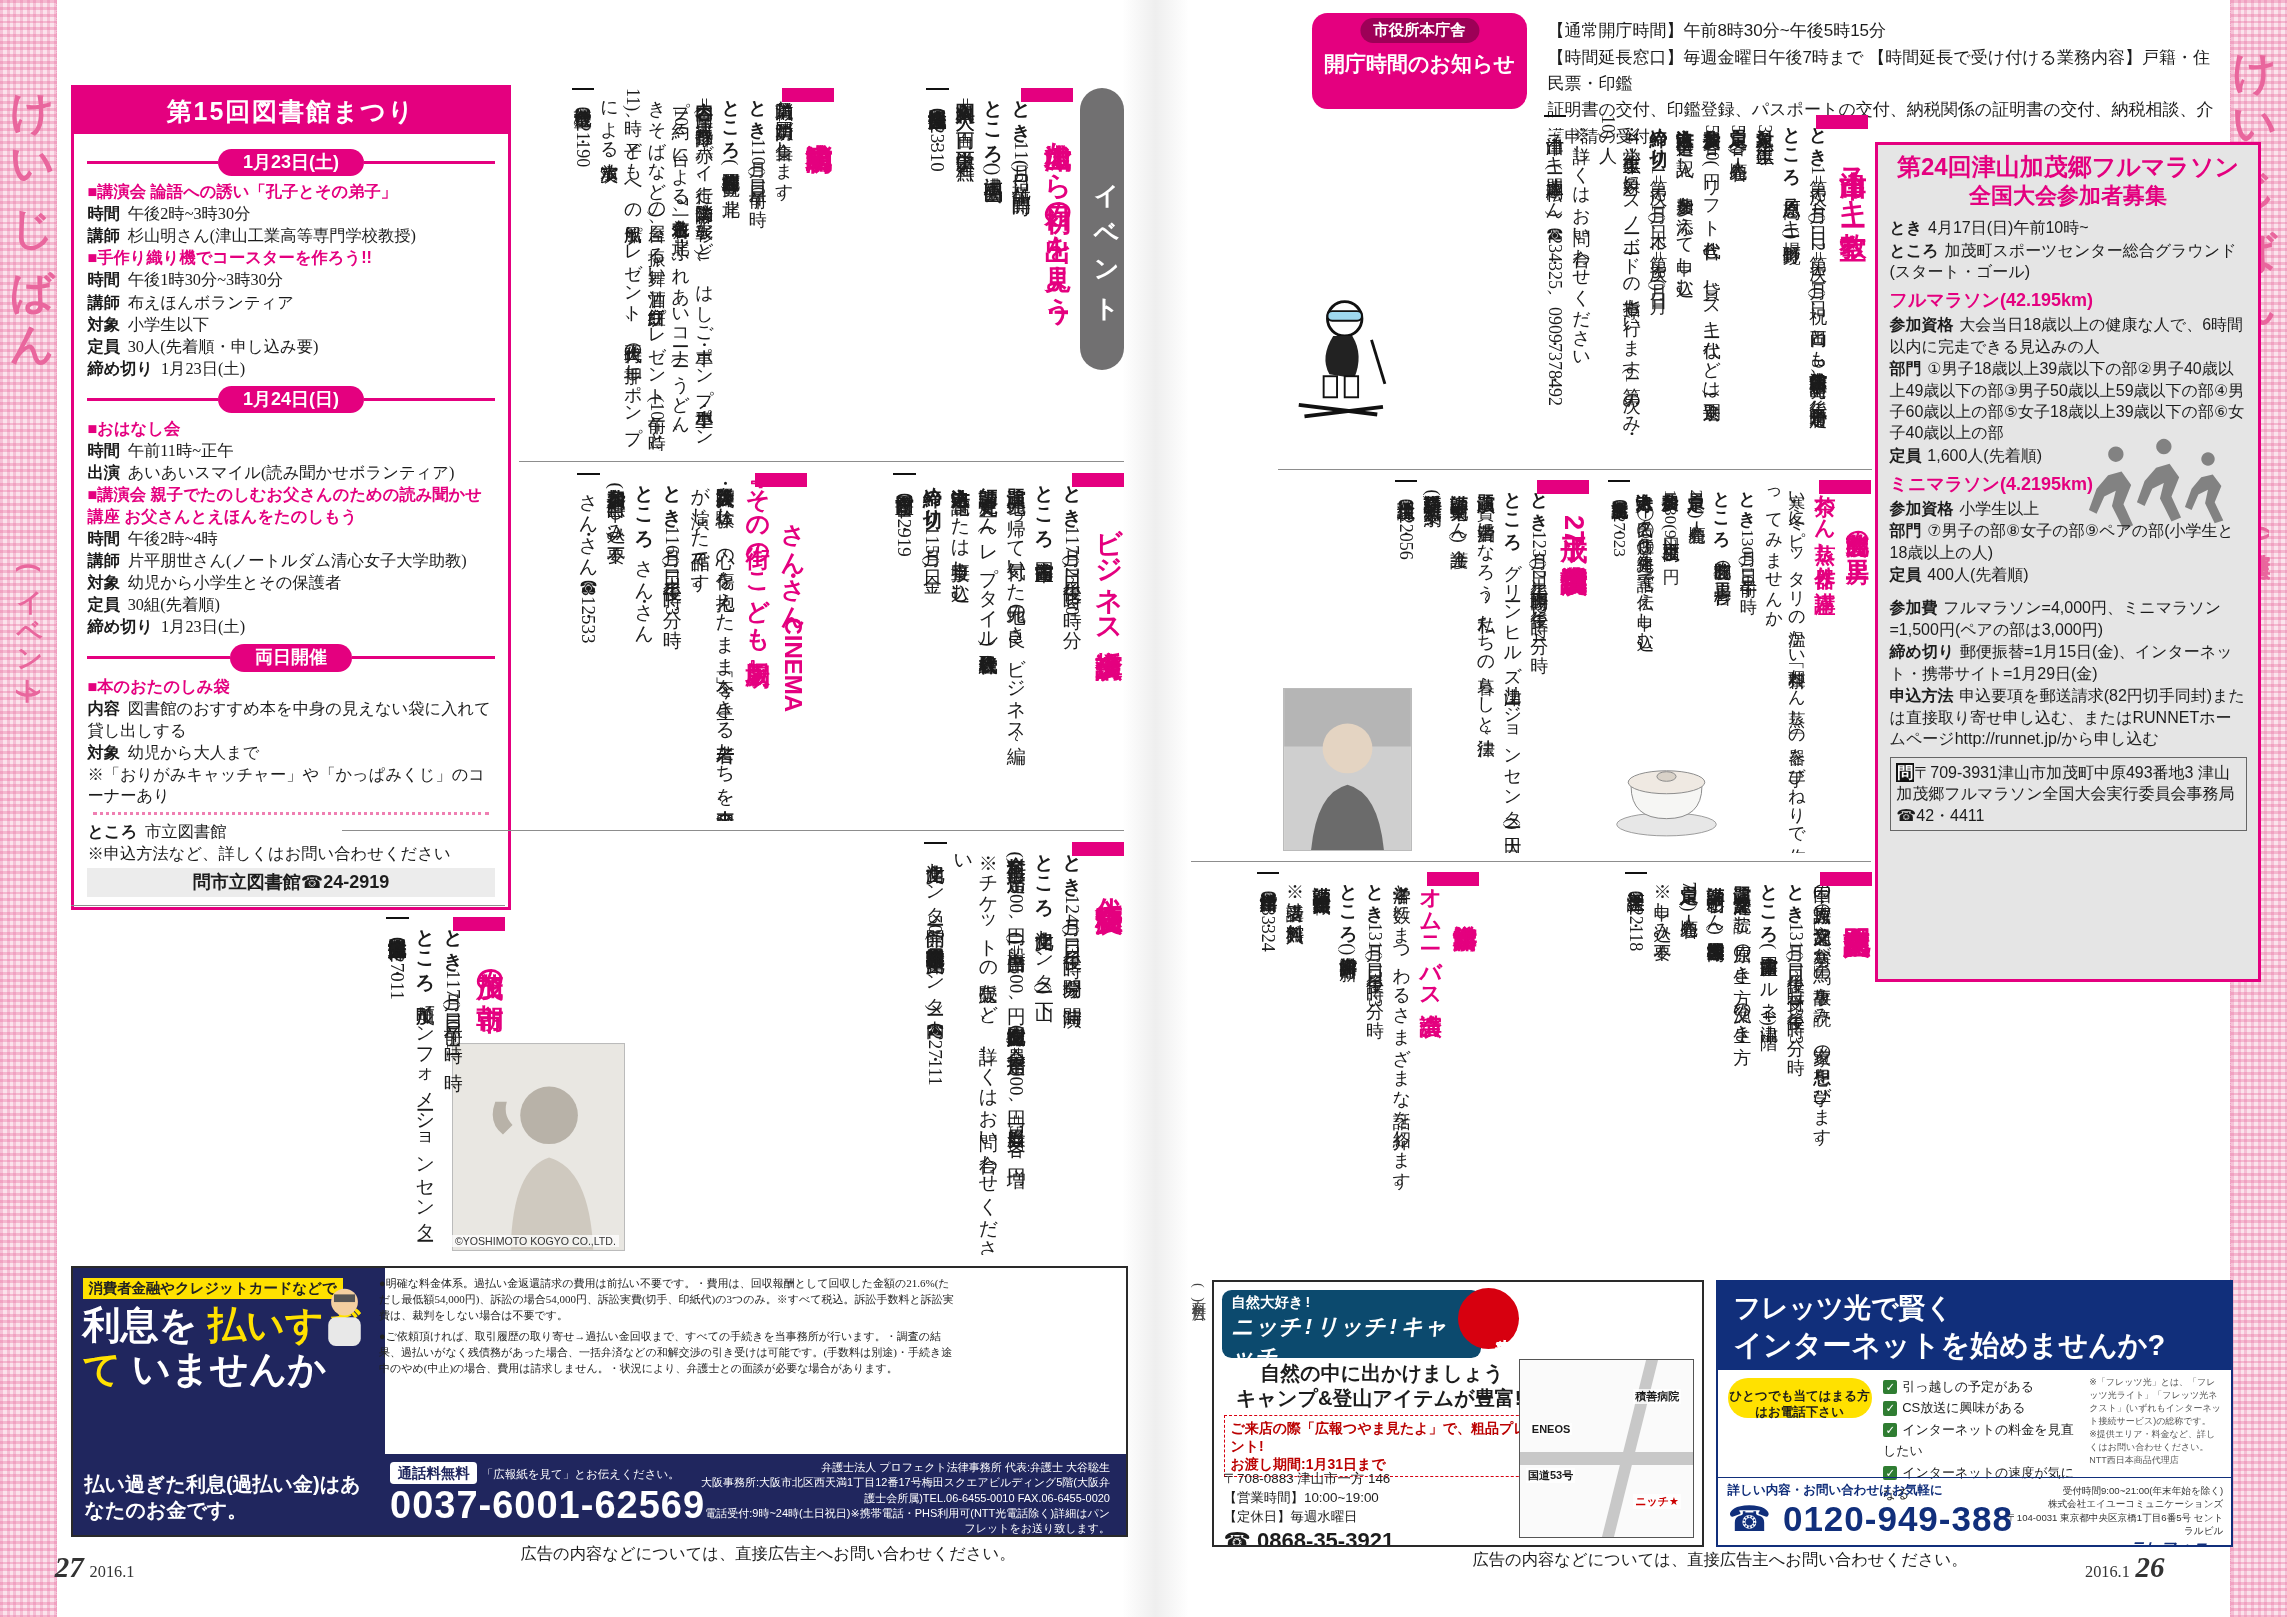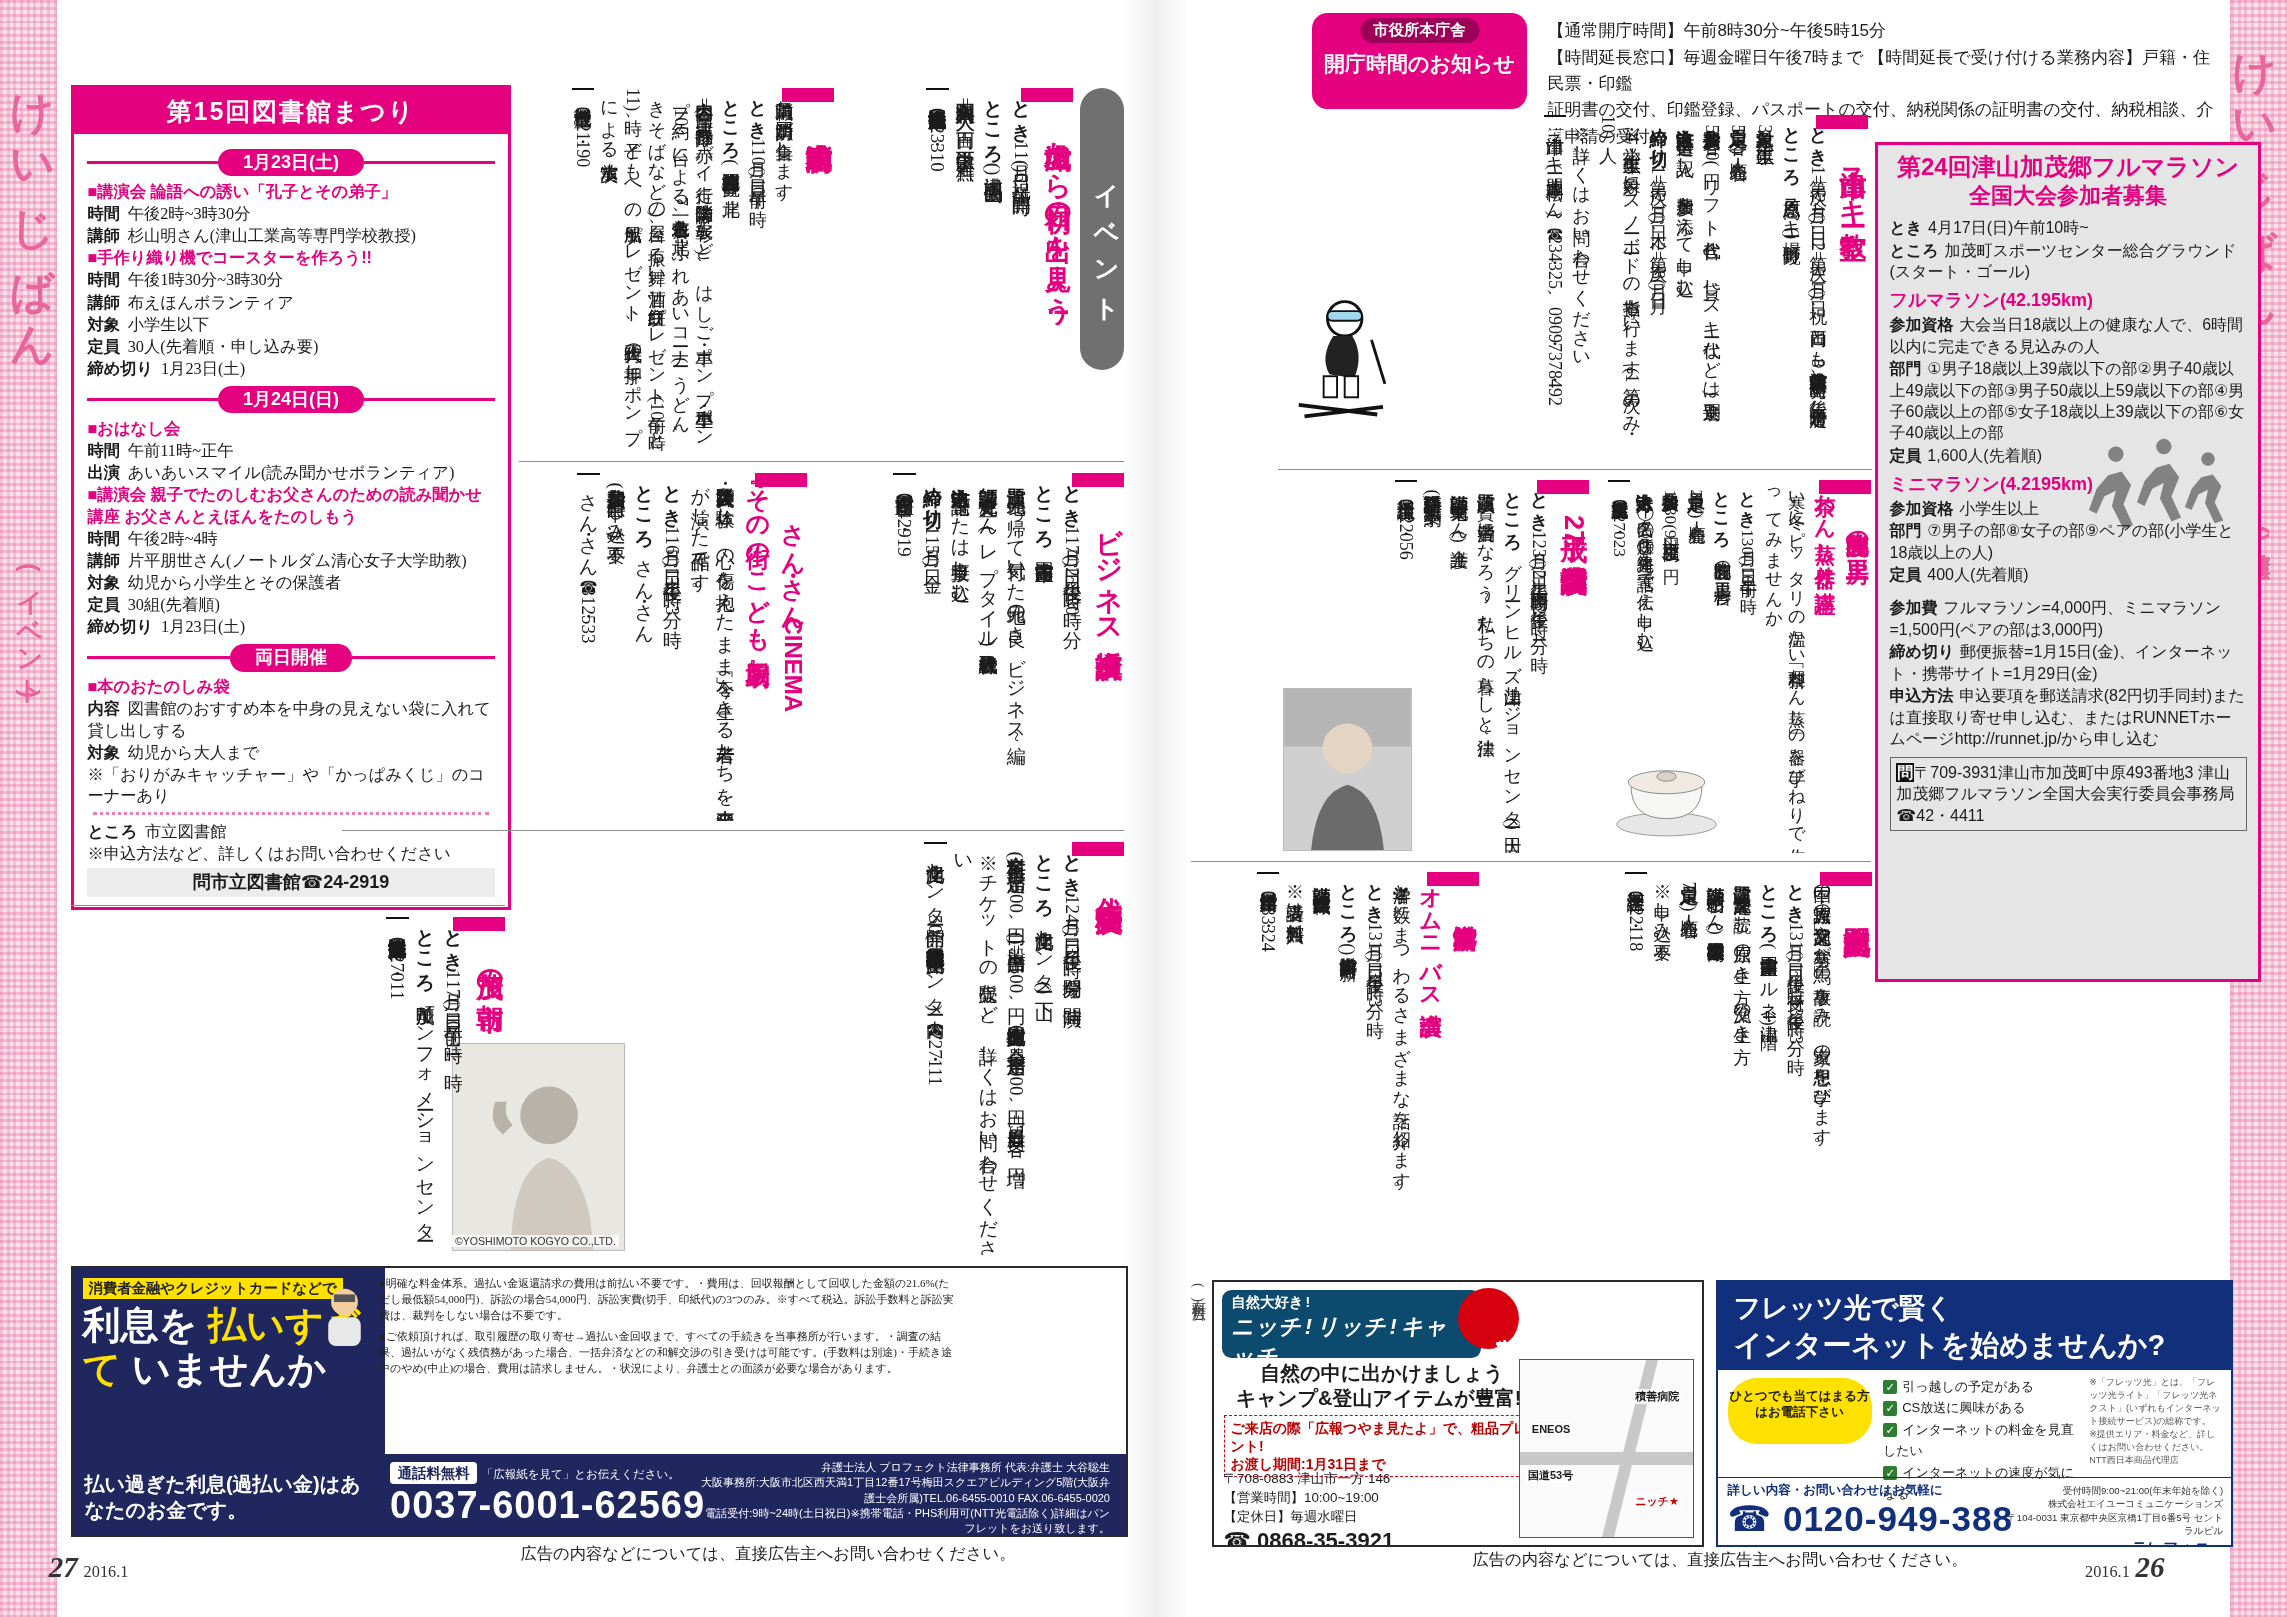--- a/index.html
+++ b/index.html
@@ -104,21 +104,21 @@
              font-size:14px;font-weight:700;color:#b00;line-height:1.3;}
   .nic-info{position:absolute;left:9.6px;top:188px;width:327px;font-size:13.4px;line-height:1.4;}
   .nic-phone{font-size:22px;font-weight:800;}
   .nic-map{position:absolute;right:7.7px;top:77px;width:173px;height:177px;border:1.4px solid #555;background:#fafafa;overflow:hidden;}
   .nic-map .rd{position:absolute;background:#c8c8c8;}
   .nic-map span{position:absolute;font-size:11px;font-weight:700;background:rgba(255,255,255,.8);padding:0 1.9px;}
   
   .fl-head{position:absolute;left:0;top:0;width:100%;height:88px;background:#112f7b;color:#fff;}
   .fl-h1{margin:7.7px 0 0 15.4px;font-weight:800;font-size:27px;}
   .fl-h2{margin:0 0 0 15.4px;font-weight:800;font-size:29px;}
-  .fl-badge{position:absolute;left:9.6px;top:96px;width:144px;height:66px;background:#ffe100;border-radius:29px;
+  .fl-badge{position:absolute;left:9.6px;top:96px;width:144px;height:40px;background:#ffe100;border-radius:29px;
             text-align:center;font-size:12.5px;font-weight:800;padding-top:9.6px;box-sizing:border-box;line-height:1.3;}
   .fl-checks{position:absolute;left:165px;top:94px;width:202px;font-size:13px;line-height:1.65;}
   .fl-checks .ck{display:inline-block;width:14.4px;height:14.4px;background:#2f7d32;color:#fff;font-size:11.5px;
                  line-height:14.4px;text-align:center;margin-right:4.8px;border-radius:1.9px;}
   .fl-note{position:absolute;right:7.7px;top:94px;width:134px;font-size:9px;color:#555;line-height:1.45;}
   .fl-bottom{position:absolute;left:0;bottom:0;width:100%;height:67px;border-top:1.9px solid #112f7b;}
   .fl-call{position:absolute;left:9.6px;top:3.8px;font-size:12.5px;font-weight:700;color:#112f7b;}
   .fl-phone{position:absolute;left:9.6px;top:21px;font-size:35px;font-weight:800;color:#112f7b;letter-spacing:1px;}
   .fl-co{position:absolute;right:7.7px;top:5.8px;width:221px;font-size:9.6px;color:#333;line-height:1.4;text-align:right;}
   .fl-brand{font-weight:800;font-style:italic;color:#112f7b;font-size:15.4px;}
@@ -289,21 +289,21 @@
       </div>
       <div class="loan-firm">
         <div>弁護士法人 プロフェクト法律事務所 代表:弁護士 大谷聡生</div>
         <div>大阪事務所:大阪市北区西天満1丁目12番17号梅田スクエアビルディング5階(大阪弁護士会所属)TEL.06-6455-0010 FAX.06-6455-0020</div>
         <div>電話受付:9時~24時(土日祝日)※携帯電話・PHS利用可(NTT光電話除く)詳細はパンフレットをお送り致します。</div>
       </div>
     </div>
   </div>
 
   <div class="disclaimer" style="left:403px;top:1543px;width:730px;">広告の内容などについては、直接広告主へお問い合わせください。</div>
-  <div class="pagenum" style="left:43px;top:1551px;">
+  <div class="pagenum" style="left:49px;top:1551px;">
     <b>27</b><span>2016.1</span>
   </div>
 
   <div class="side-title vtext sans" style="right:1.9px;top:23px;font-size:44px;">けいじばん</div>
   <div class="side-sub vtext sans" style="right:11.5px;top:525px;font-size:25px;">(講座・講演会)</div>
 
   <div class="notice sans" style="left:1312px;top:13.4px;width:907px;height:96px;">
     <div class="notice-tab">
       <div class="t1">市役所本庁舎</div>
       <div class="t2">開庁時間のお知らせ</div>

